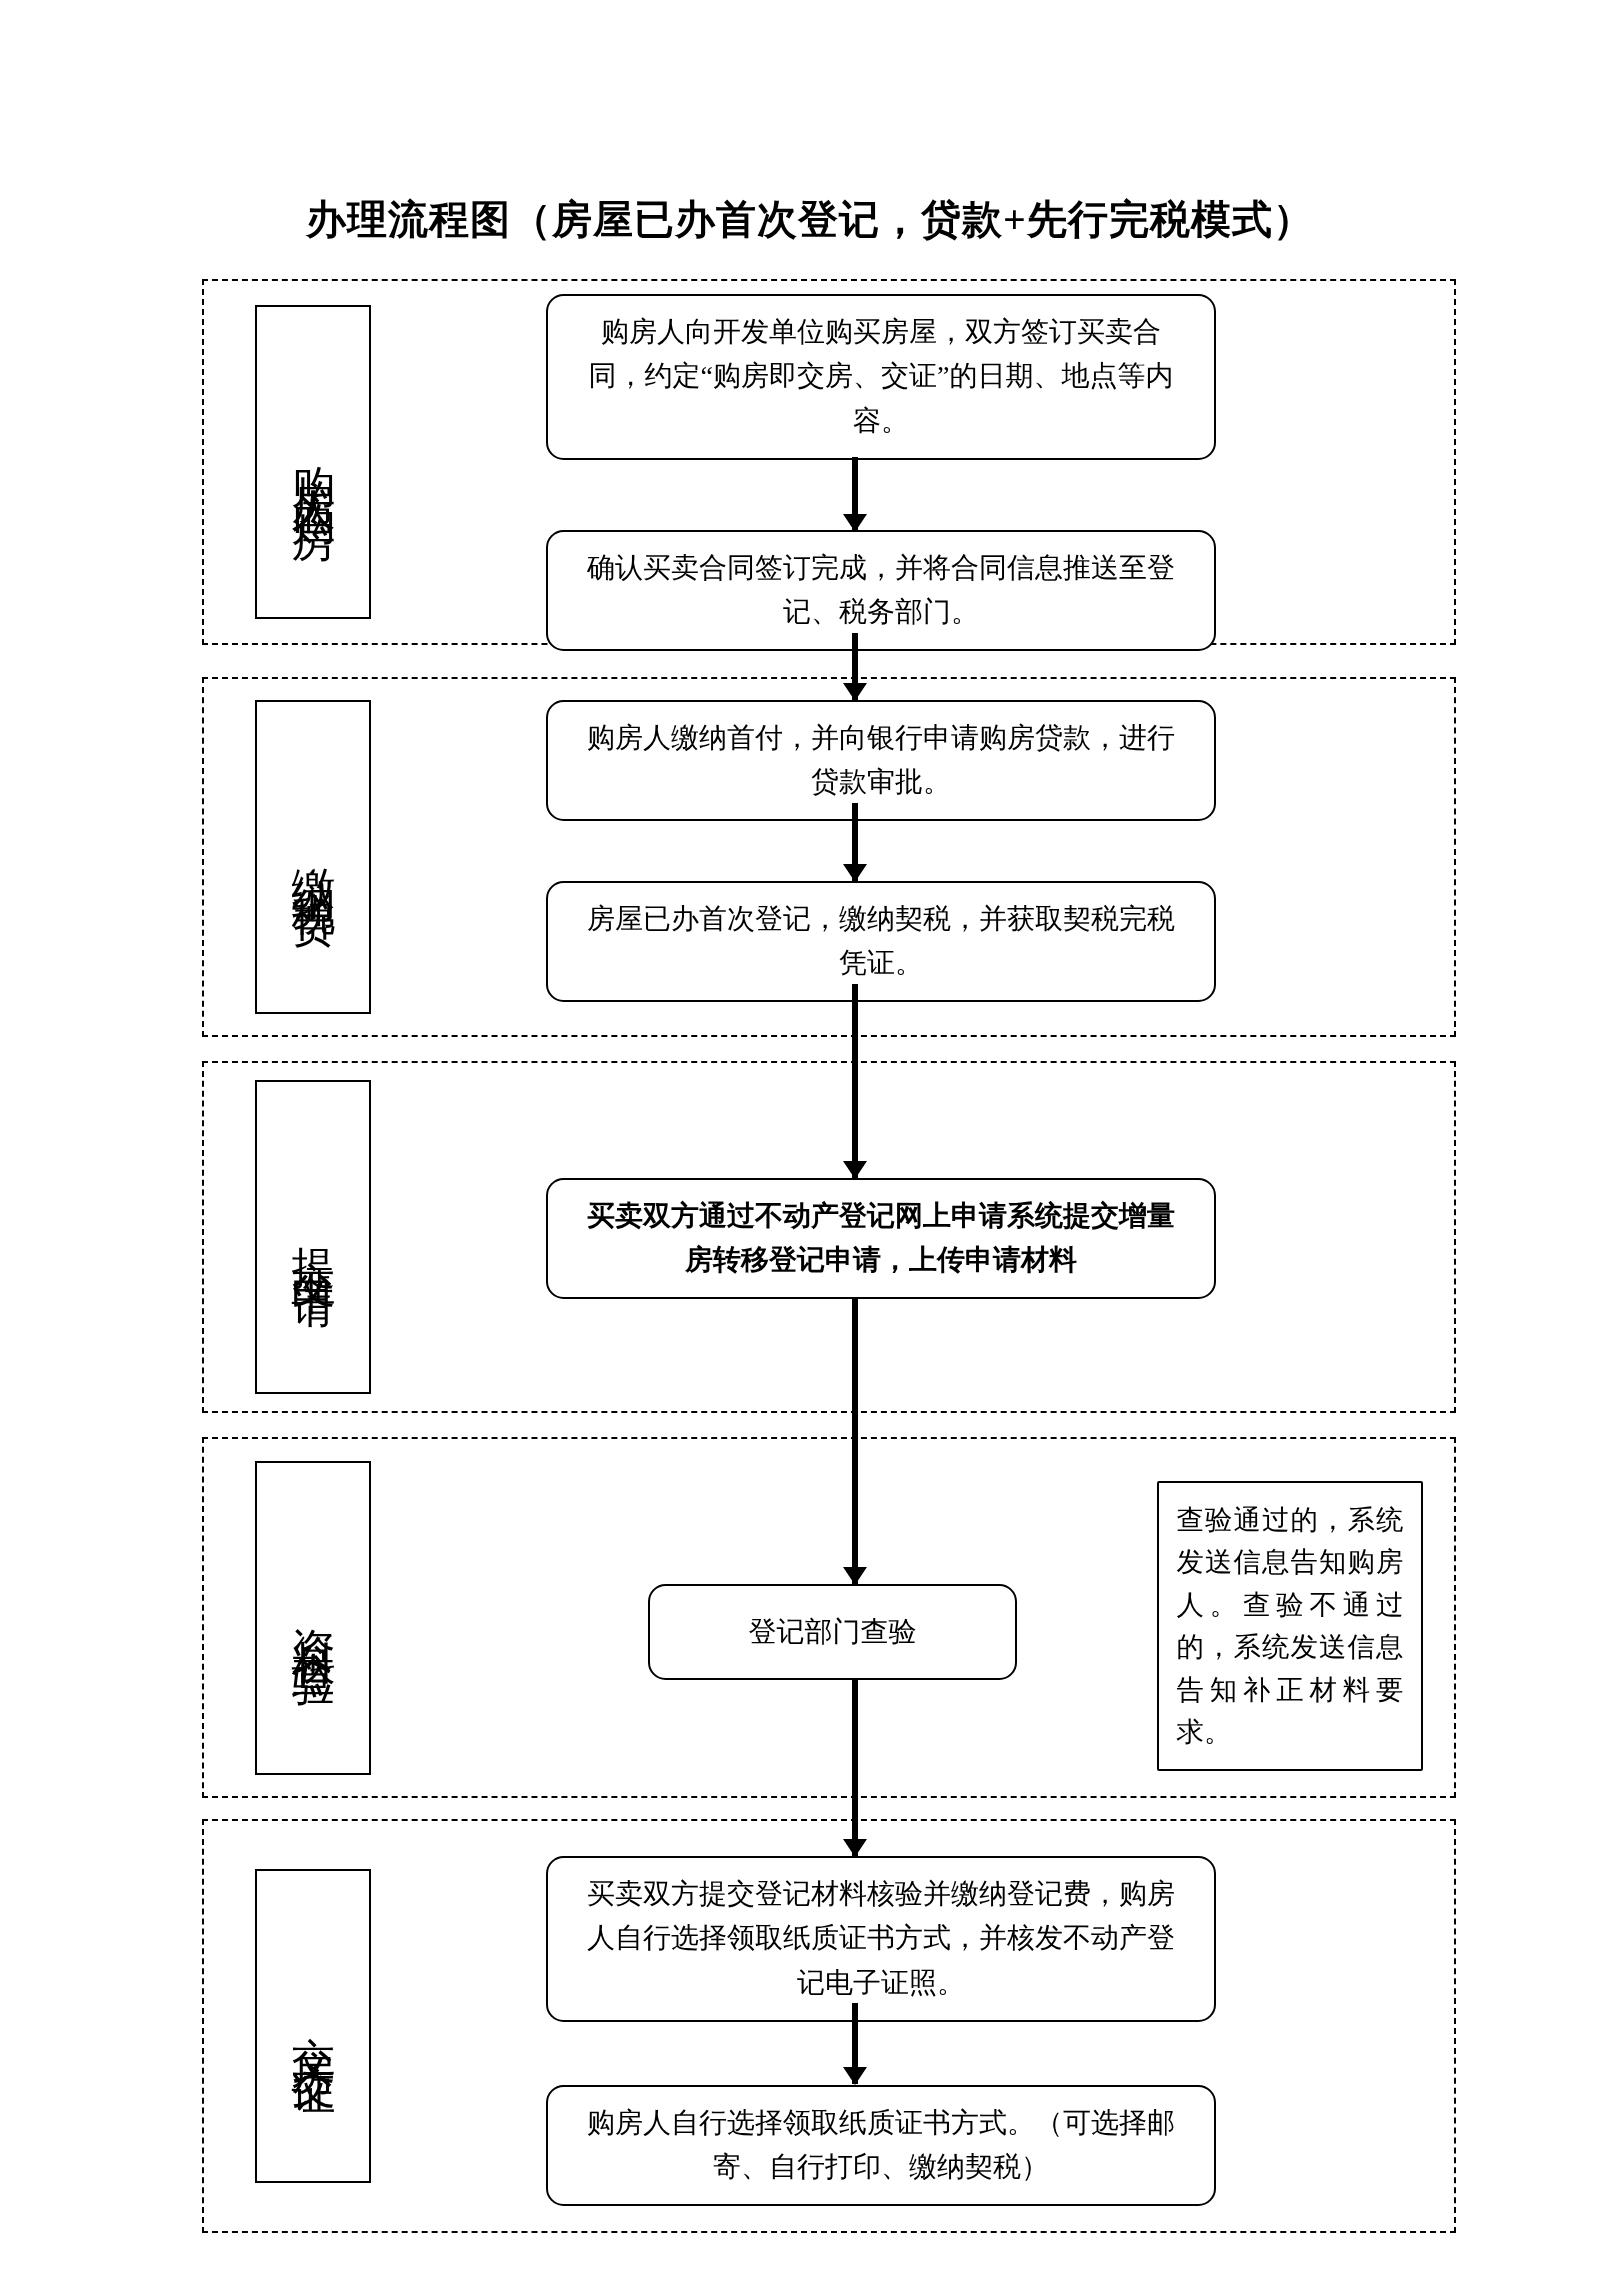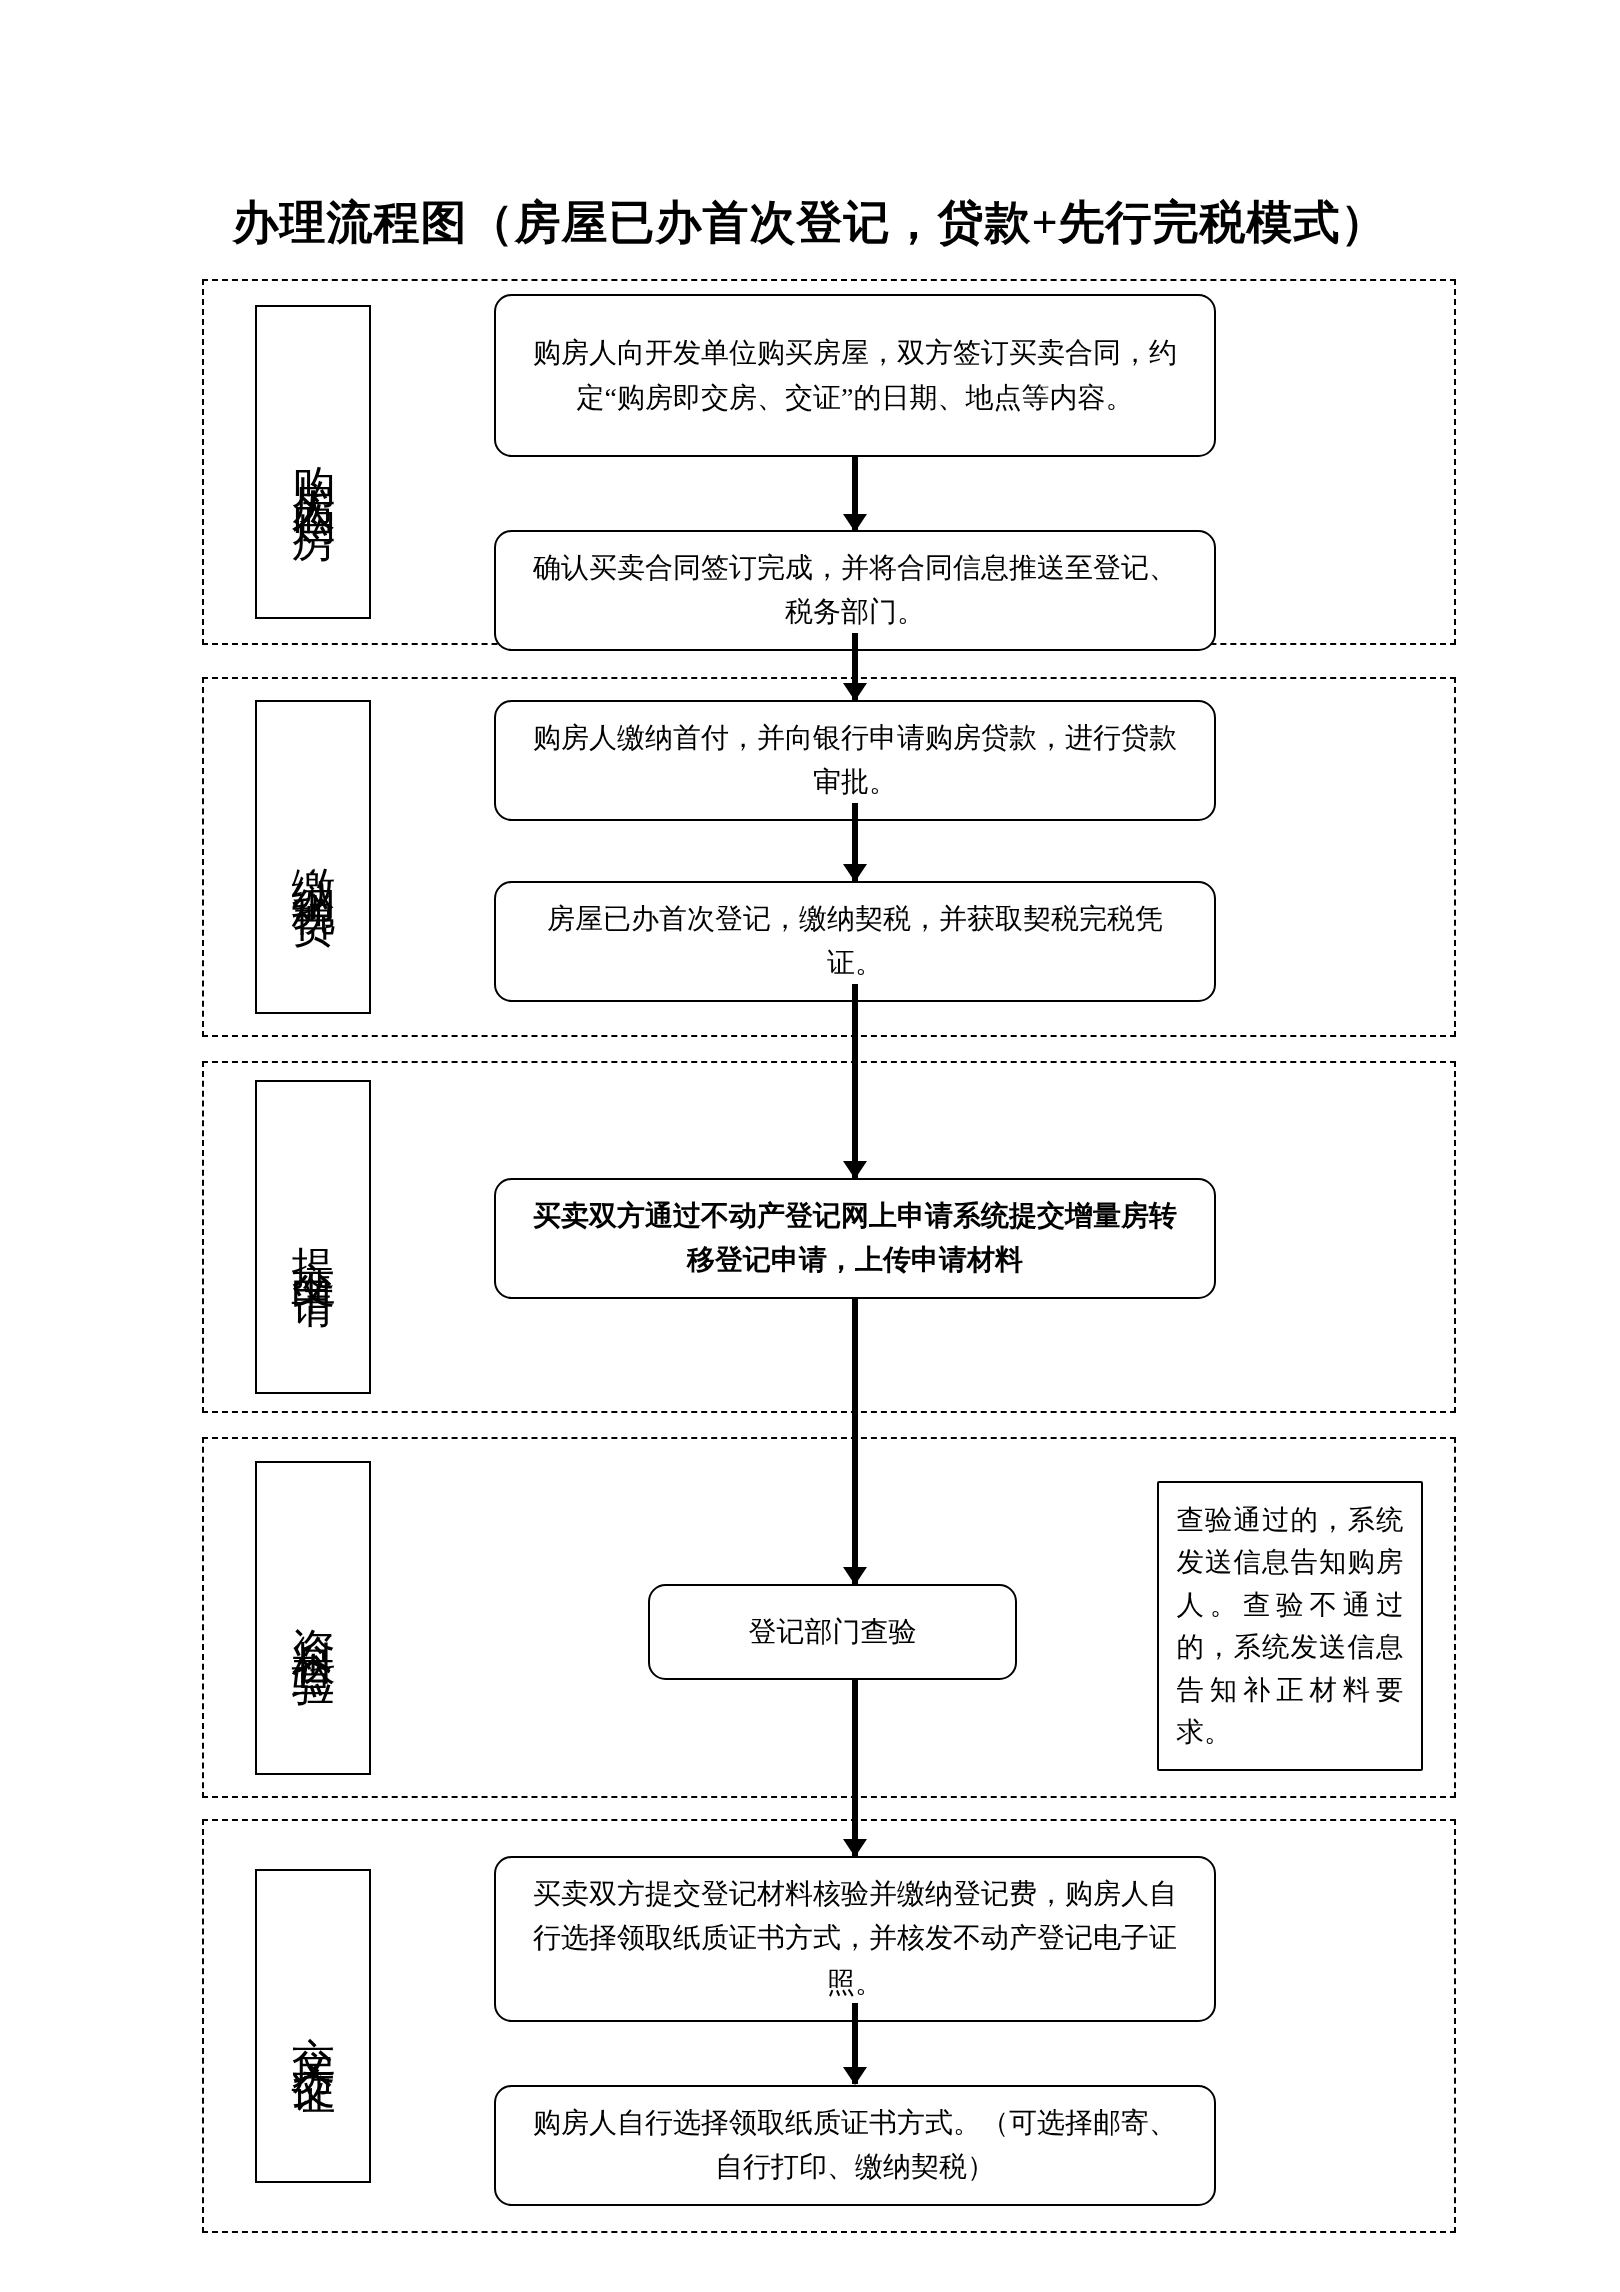--- a/index.html
+++ b/index.html
@@ -10,21 +10,21 @@
     background:#ffffff;
     font-family:"Liberation Serif","DejaVu Serif",serif;
     color:#000;
     overflow:hidden;
   }
   .title{
     position:absolute;
     left:0; right:0;
     top:192px;
     text-align:center;
-    font-size:46px;
+    font-size:40px;
     font-weight:bold;
     letter-spacing:1px;
     white-space:nowrap;
   }
   .section{
     position:absolute;
     left:202px;
     width:1254px;
     border:2px dashed #000;
     box-sizing:border-box;
@@ -42,22 +42,22 @@
     align-items:center;
     justify-content:center;
     writing-mode:vertical-rl;
     text-orientation:upright;
     font-size:44px;
     letter-spacing:0.28em;
     line-height:116px;
   }
   .step{
     position:absolute;
-    left:494px;
-    width:722px;
+    left:546px;
+    width:670px;
     border:2px solid #000;
     border-radius:17.6px;
     box-sizing:border-box;
     padding:13.7px 27.4px;
     display:flex;
     align-items:center;
     justify-content:center;
     text-align:center;
     font-size:28px;
     line-height:1.6;

